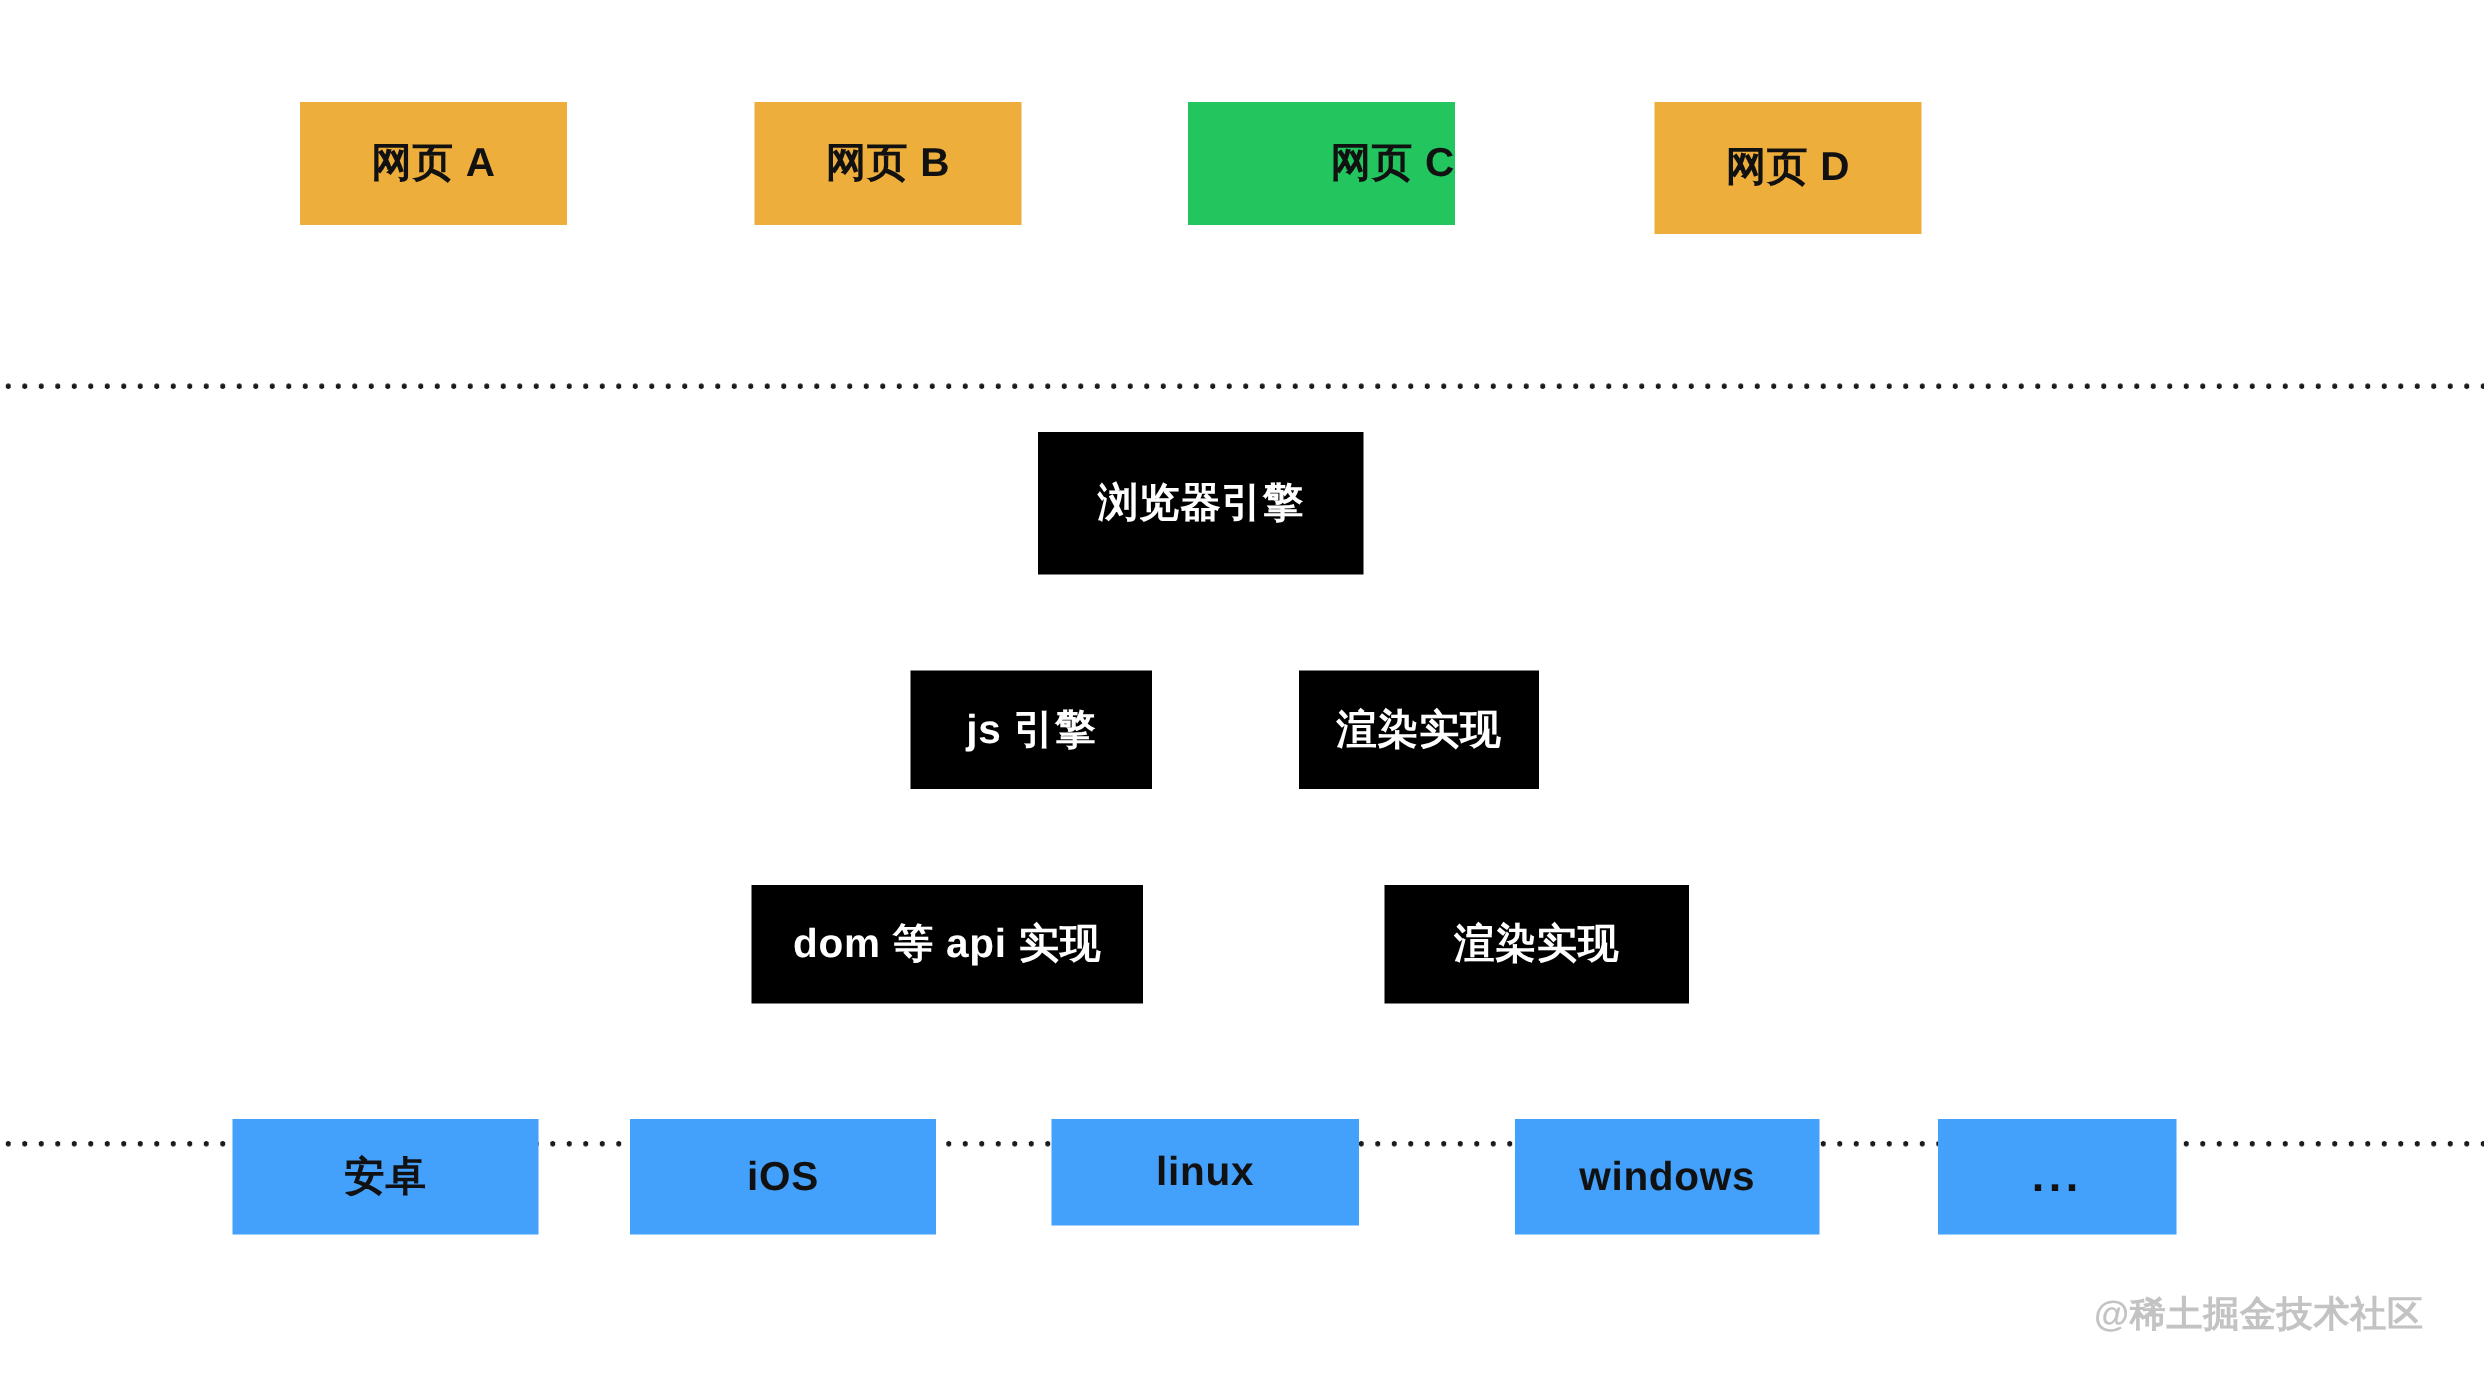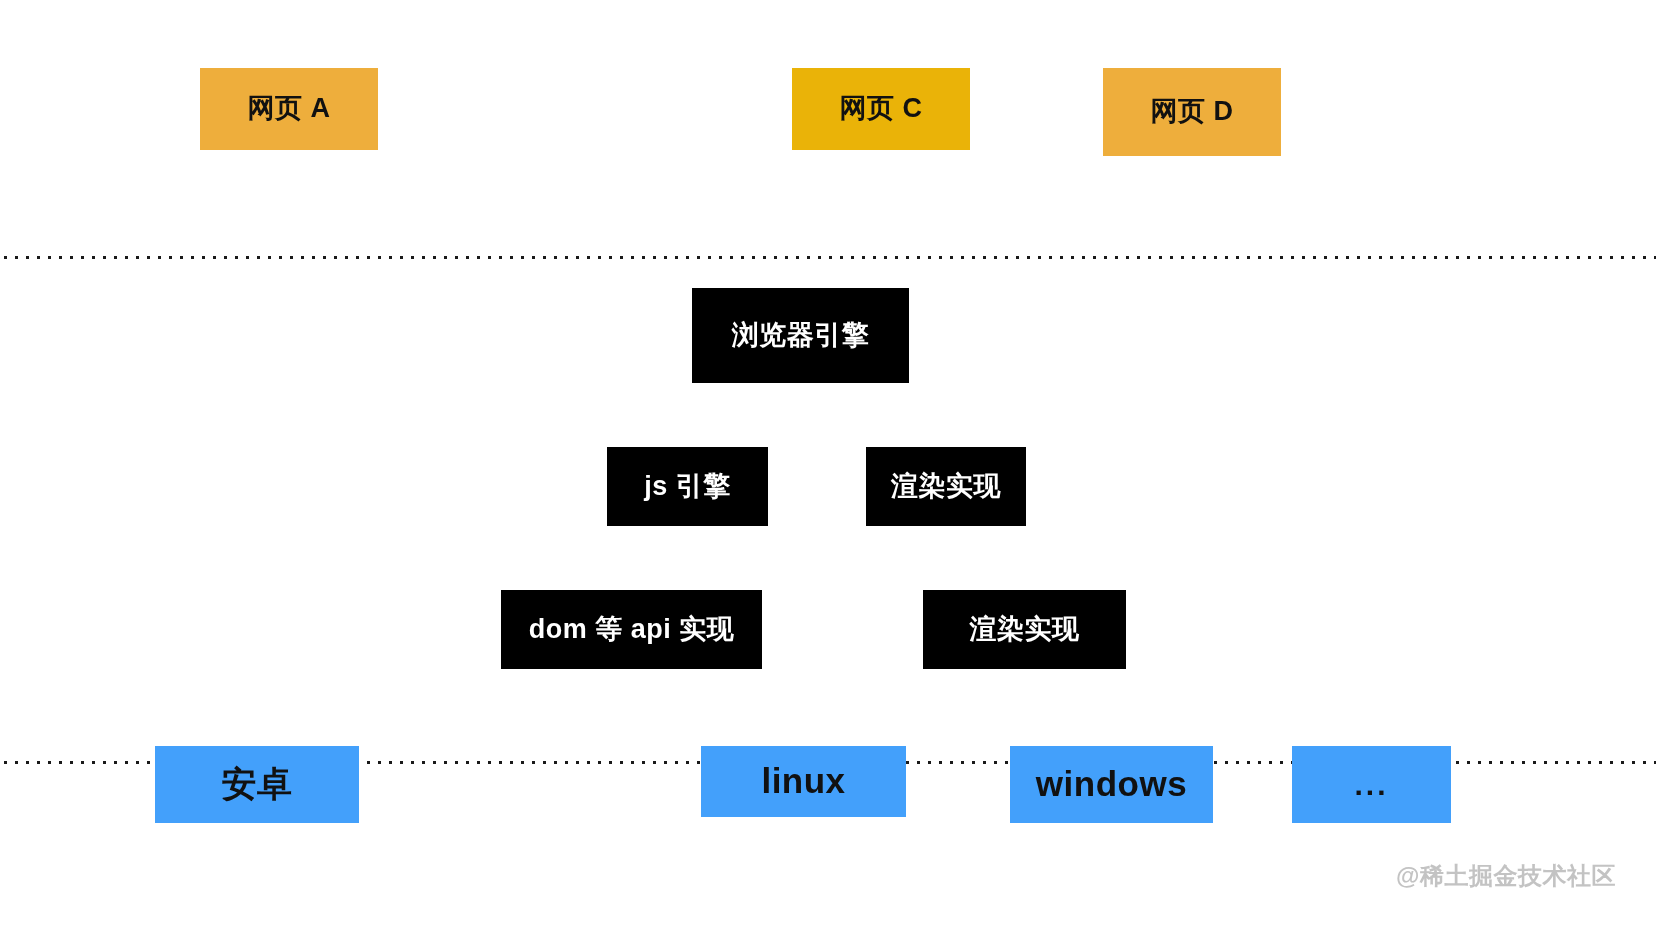--- a/index.html
+++ b/index.html
@@ -38,21 +38,21 @@
     font-size: 27px;
   }
   .node.engine {
     background: #000000;
     color: #ffffff;
     font-size: 27px;
   }
   .node.os {
     background: #43a0fb;
     color: #111111;
-    font-size: 35px;
+    font-size: 27px;
   }
   .node.os.ellipsis {
     font-size: 30px;
     letter-spacing: 3px;
   }
 
   
   .divider {
     position: absolute;
     left: 0;
@@ -75,21 +75,24 @@
   }
 </style>
 </head>
 <body>
 
 <div id="canvas" style="width: 1656px; height: 926px; background: rgb(255, 255, 255);">
 
   <div class="node page" style="left: 200px; top: 68px; width: 178px; height: 82px; background: rgb(238, 174, 60);">
     <span>网页 A</span>
   </div>
-  <div class="node page" style="left: 792px; top: 68px; width: 178px; height: 82px; background: #eab308;">
+  <div class="node page" style="left: 503px; top: 68px; width: 178px; height: 82px; background: rgb(238, 174, 60);">
+    <span>网页 B</span>
+  </div>
+  <div class="node page" style="left: 792px; top: 68px; width: 178px; height: 82px; background: #22c55e; justify-content: flex-end;">
     <span>网页 C</span>
   </div>
   <div class="node page" style="left: 1103px; top: 68px; width: 178px; height: 88px; background: rgb(238, 174, 60);">
     <span>网页 D</span>
   </div>
 
   <div class="divider" style="top: 255px;"></div>
 
   <div class="node engine" style="left: 692px; top: 288px; width: 217px; height: 95px; background: rgb(0, 0, 0); color: rgb(255, 255, 255);">
     <span>浏览器引擎</span>
@@ -105,20 +108,23 @@
   </div>
   <div class="node engine" style="left: 887px; top: 590px; width: 203px; height: 79px; background: rgb(0, 0, 0); color: rgb(255, 255, 255); margin-left: 36px;">
     <span>渲染实现</span>
   </div>
 
   <div class="divider" style="top: 760px;"></div>
 
   <div class="node os" style="left: 155px; top: 746px; width: 204px; height: 77px; background: rgb(67, 160, 251);">
     <span>安卓</span>
   </div>
+  <div class="node os" style="left: 420px; top: 746px; width: 204px; height: 77px; background: rgb(67, 160, 251);">
+    <span>iOS</span>
+  </div>
   <div class="node os" style="left: 701px; top: 746px; width: 205px; height: 71px; background: rgb(67, 160, 251);">
     <span>linux</span>
   </div>
   <div class="node os" style="left: 1010px; top: 746px; width: 203px; height: 77px; background: rgb(67, 160, 251);">
     <span>windows</span>
   </div>
   <div class="node os ellipsis" style="left: 1292px; top: 746px; width: 159px; height: 77px; background: rgb(67, 160, 251);">
     <span>...</span>
   </div>
 

